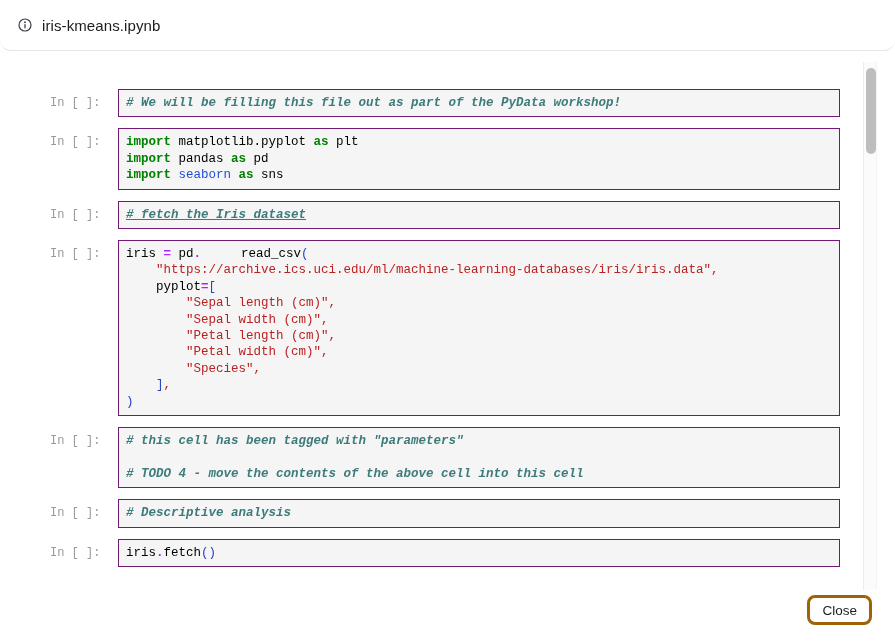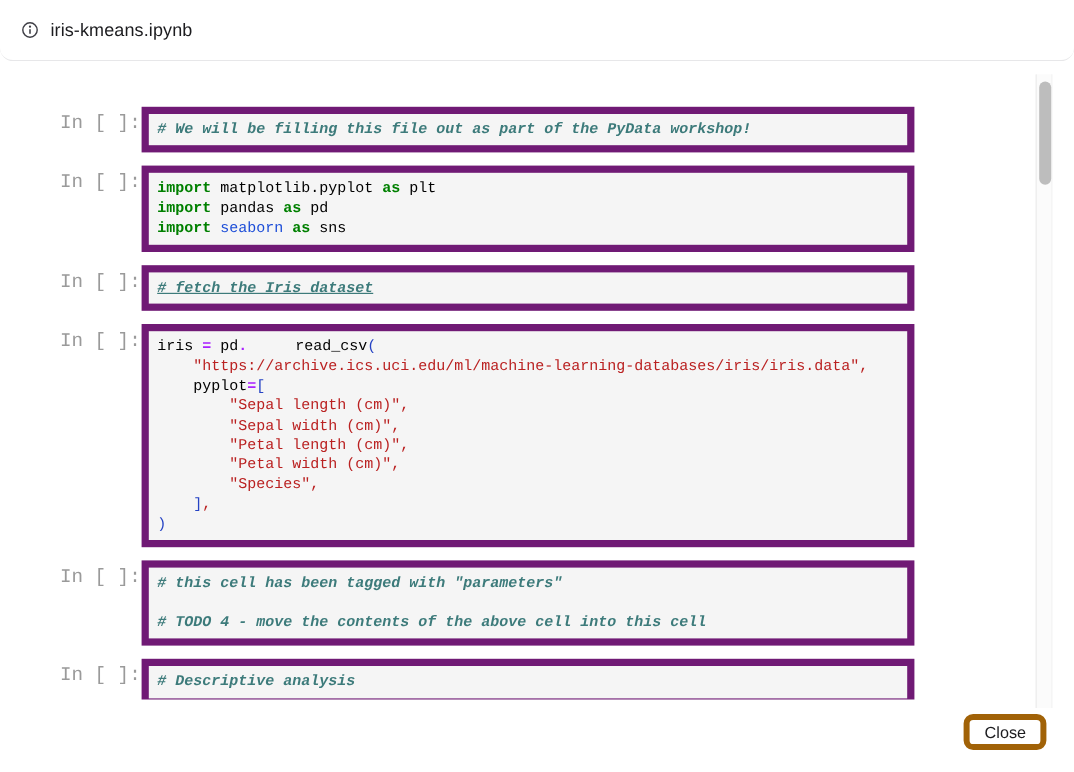--- a/index.html
+++ b/index.html
@@ -25,29 +25,29 @@
   
   .content {
     position:absolute; top:51px; left:0; right:32px; bottom:60px;
     overflow:hidden;
     padding:38px 0 0 50px;
   }
   .cell-row { display:flex; align-items:flex-start; margin-bottom:11px; }
   .prompt {
     width:68px; flex:0 0 68px;
     font-family:"Liberation Mono", monospace;
-    font-size:16px; line-height:16.4px;
+    font-size:12px; line-height:16.4px;
     color:#9a9a9a;
     padding-top:6px;
     white-space:pre;
   }
   .code-box {
-    width:644px;
+    width:722px;
     background:#f5f5f5;
-    border:6px solid #701a75;
+    border:1px solid #701a75;
     padding:5px 7px;
   }
   .code-box pre {
     margin:0;
     font-family:"Liberation Mono", monospace;
     font-size:12.5px; line-height:16.4px;
     white-space:pre;
     color:#000;
   }
   
@@ -62,21 +62,21 @@
     position:absolute; top:6px; left:2px;
     width:10px; height:86px;
     background:#bdbdbd; border-radius:5px;
   }
   
   .close-btn {
     position:absolute; right:23px; bottom:18px;
     min-width:53px; height:30px;
     padding:0 12px;
     background:#ffffff;
-    border:5px solid #a16207;
+    border:3px solid #a16207;
     border-radius:8px;
     font-family:"Liberation Sans", sans-serif;
     font-size:13.5px; color:#1c1c1f;
     cursor:pointer;
   }
 </style>
 </head>
 <body>
 
 <div class="header">

